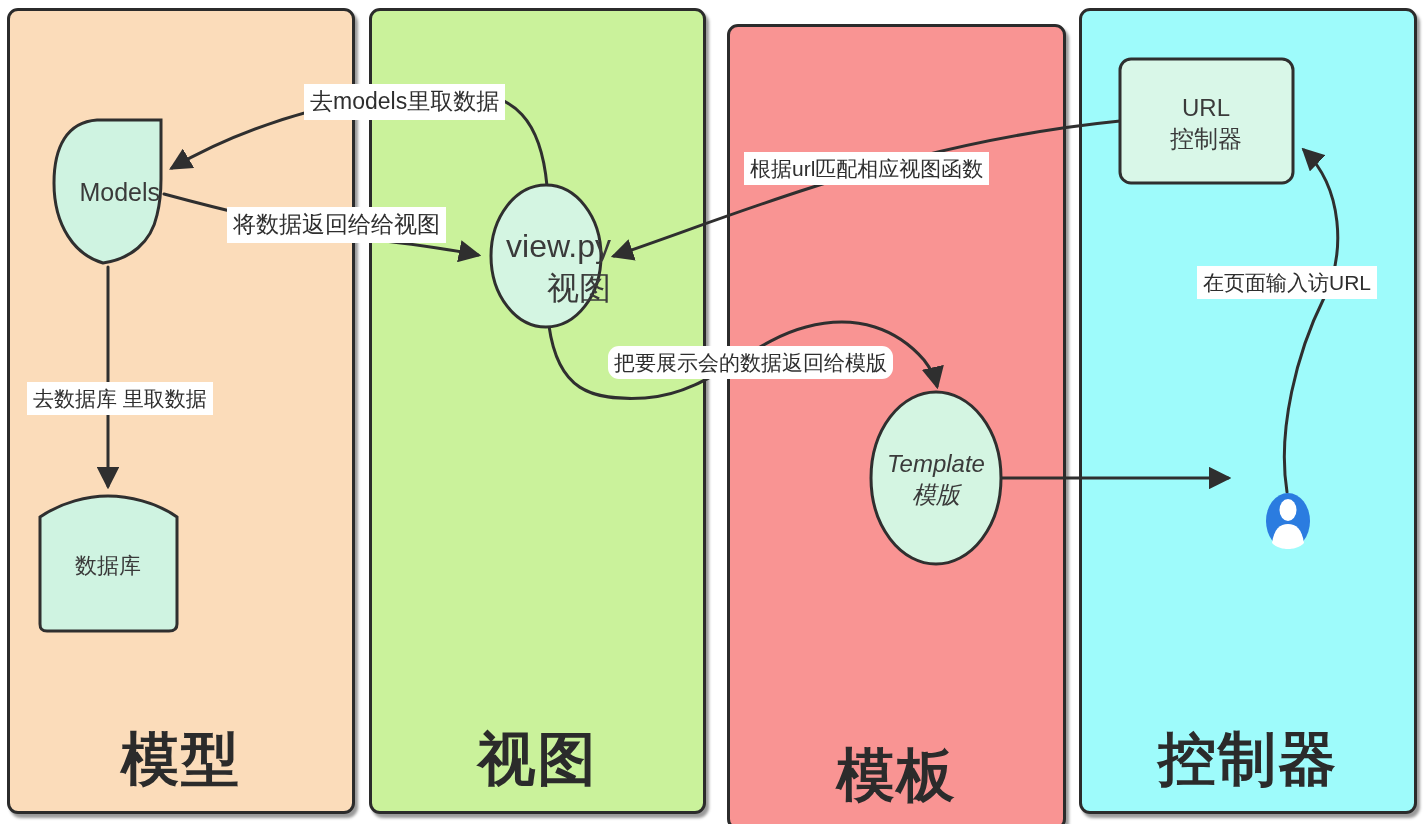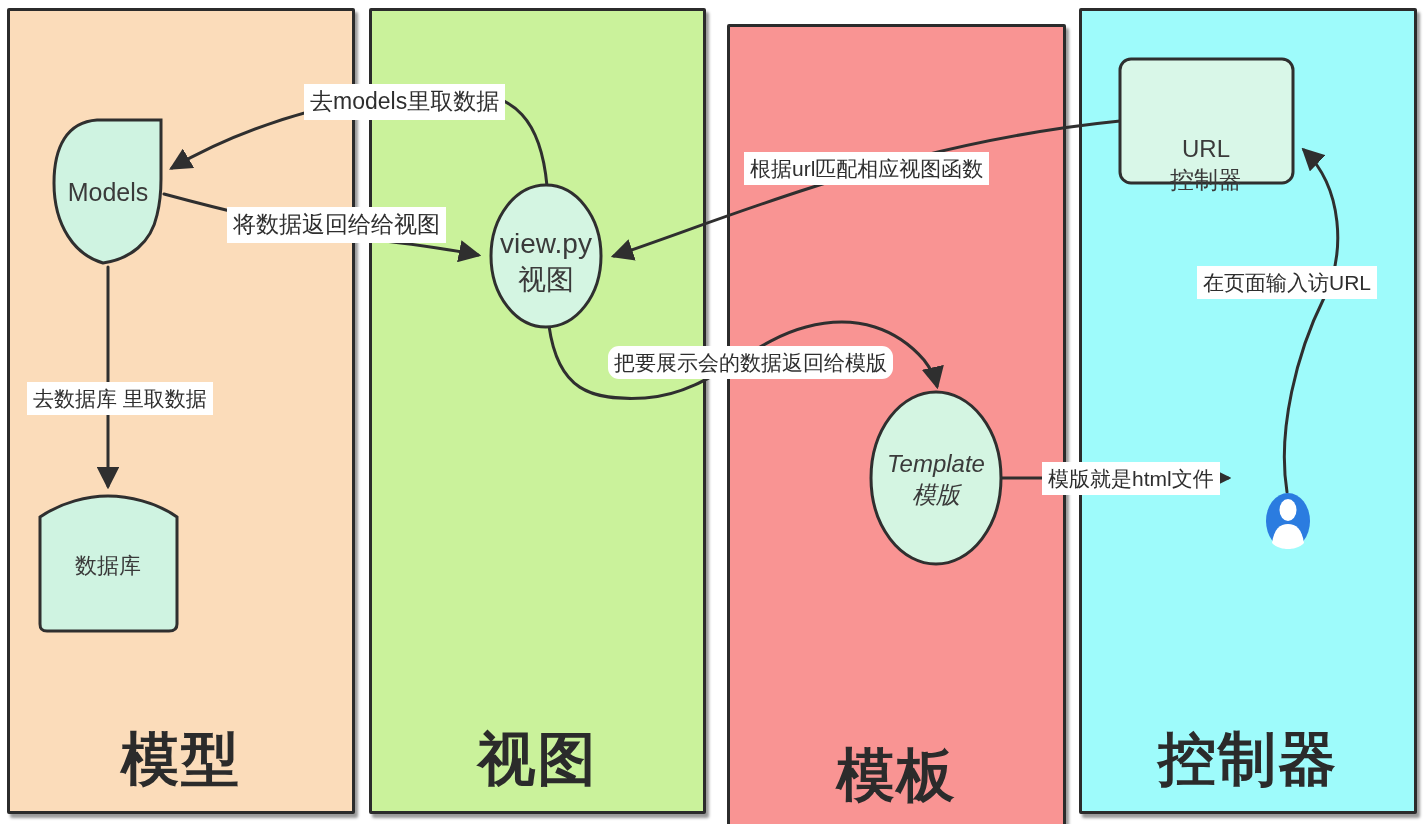--- a/index.html
+++ b/index.html
@@ -9,21 +9,21 @@
     width: 1424px;
     height: 824px;
     background: #ffffff;
     overflow: hidden;
   }
   .panel {
     position: absolute;
     top: 8px;
     height: 806px;
     border: 3px solid #2b2b2b;
-    border-radius: 2px;
+    border-radius: 11px;
     box-shadow: 3px 4px 3px rgba(0,0,0,0.40);
   }
   .panel-model      { left: 7px;    width: 348px; background: #fbdcba; }
   .panel-view       { left: 369px;  width: 337px; background: #caf29b; }
   .panel-template   { left: 727px;  width: 339px; background: #f99493; margin-top: 16px; }
   .panel-controller { left: 1079px; width: 338px; background: #9efbfb; }
   .panel-title {
     position: absolute;
     bottom: 12px;
     left: 0;
@@ -49,25 +49,25 @@
     white-space: nowrap;
   }
   .lbl-tall { }
   .node-label {
     position: absolute;
     color: #3a3a3a;
     text-align: center;
     line-height: 1.3;
   }
   .node-label span { display: block; }
-  .nl-models   { left: 56px;   top: 176px; width: 104px; font-size: 25px; }
+  .nl-models   { left: 56px;   top: 176px; width: 104px; font-size: 25px; text-align: right; }
   .nl-database { left: 48px;   top: 552px; width: 120px; font-size: 22px; }
-  .nl-view     { left: 481px;  top: 226px; width: 130px; font-size: 28px; }
+  .nl-view     { left: 481px;  top: 226px; width: 130px; font-size: 32px; text-align: right; }
   .nl-template { left: 861px;  top: 448px; width: 150px; font-size: 24px; font-style: italic; }
-  .nl-url      { left: 1131px; top: 92px;  width: 150px; font-size: 24px; margin-top: 41px; }
+  .nl-url      { left: 1131px; top: 92px;  width: 150px; font-size: 24px; }
 </style>
 </head>
 <body>
 
 <div id="stage">
 
   <div class="panel panel-model">
     <div class="panel-title">模型</div>
   </div>
   <div class="panel panel-view">
@@ -126,17 +126,16 @@
   </div>
   <div class="node-label nl-url">
     <span>URL</span>
     <span>控制器</span>
   </div>
 
   <div class="edge-label" style="left:227px; top:207px; font-size:23px;">将数据返回给给视图</div>
   <div class="edge-label" style="left:304px; top:84px; font-size:23px;">去models里取数据</div>
   <div class="edge-label lbl-tall" style="left:744px; top:152px;">根据url匹配相应视图函数</div>
   <div class="edge-label" style="left:608px; top:346px;border-radius:11px;">把要展示会的数据返回给模版</div>
-  <div class="edge-label" style="left:1042px; top:462px;">模版就是html文件</div>
   <div class="edge-label" style="left:1197px; top:239px;margin-top:27px;">在页面输入访URL</div>
   <div class="edge-label" style="left:27px; top:382px;">去数据库 里取数据</div>
 
 </div>
 
 </body></html>

